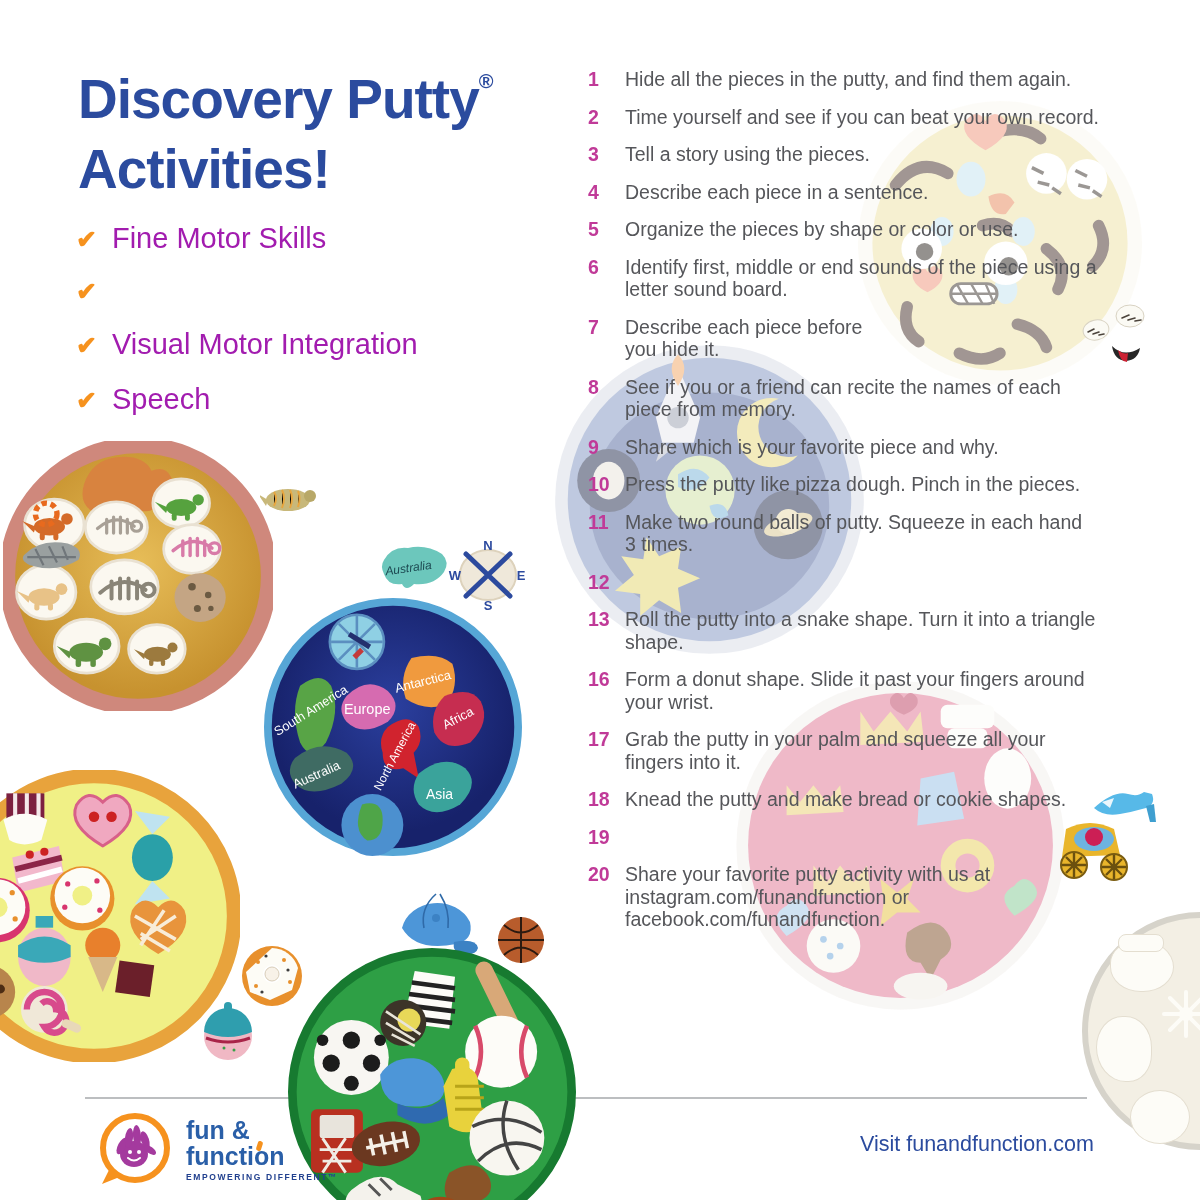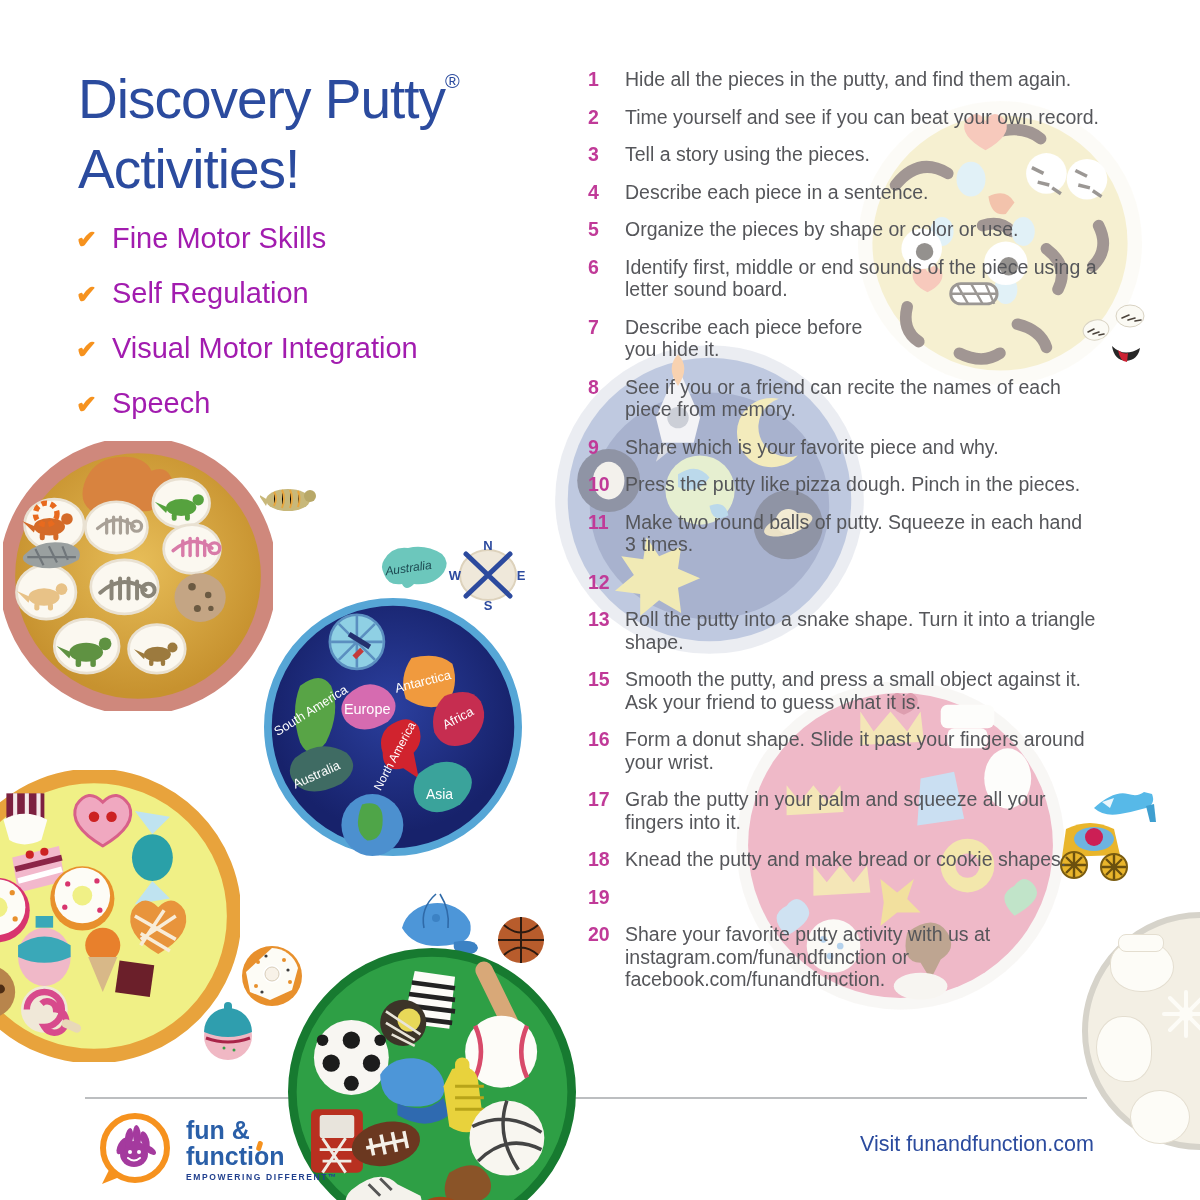--- a/index.html
+++ b/index.html
@@ -1,20 +1,20 @@
 <!DOCTYPE html>
 <html><head>
 <meta charset="utf-8">
 <style>
   html,body{margin:0;padding:0;background:#fff;}
   .page{position:relative;width:1200px;height:1200px;background:#ffffff;overflow:hidden;
         font-family:"Liberation Sans",sans-serif;}
   .abs{position:absolute;}
   
-  .title{left:78px;top:64px;z-index:3;color:#2b4b9e;font-size:55px;font-weight:400;
+  .title{left:78px;top:64px;z-index:3;color:#2b4b9e;font-size:55px;font-weight:700;
          line-height:1.28;letter-spacing:-1px;}
   .title sup{font-size:20px;vertical-align:30px;letter-spacing:0;}
   .benefits{left:76px;top:222px;z-index:3;display:flex;flex-direction:column;gap:22px;}
   .benefit{display:flex;align-items:baseline;gap:15px;}
   .benefit .chk{color:#f6921e;font-size:25px;font-weight:700;}
   .benefit .blabel{color:#a21caf;font-size:29px;white-space:pre-line;}
   .activities{left:588px;top:68px;width:552px;z-index:3;display:flex;flex-direction:column;gap:15px;}
   .activity{display:flex;align-items:flex-start;}
   .activity .num{flex:0 0 37px;color:#c03a98;font-weight:700;font-size:19.5px;line-height:22.5px;}
   .activity .txt{color:#55565a;font-size:19.5px;line-height:22.5px;white-space:pre-line;}
@@ -531,21 +531,20 @@
   </div>
 
   <div class="abs benefits" id="benefits">
   <div class="benefit">
     <span class="chk">✔</span>
     <span class="blabel">Fine Motor Skills</span>
   </div>
 
   <div class="benefit">
     <span class="chk">✔</span>
-    <span class="blabel">Self Regulation</span>
   </div>
 
   <div class="benefit">
     <span class="chk">✔</span>
     <span class="blabel">Visual Motor  Integration</span>
   </div>
 
   <div class="benefit">
     <span class="chk">✔</span>
     <span class="blabel">Speech</span>
@@ -616,25 +615,20 @@
     <span class="num">12</span>
   </div>
 
   <div class="activity">
     <span class="num">13</span>
     <span class="txt">Roll the putty into a snake shape. Turn it into a triangle
 shape.</span>
   </div>
 
 
-  <div class="activity">
-    <span class="num">15</span>
-    <span class="txt">Smooth the putty, and press a small object against it.
-Ask your friend to guess what it is.</span>
-  </div>
 
   <div class="activity">
     <span class="num">16</span>
     <span class="txt">Form a donut shape. Slide it past your fingers around
 your wrist.</span>
   </div>
 
   <div class="activity">
     <span class="num">17</span>
     <span class="txt">Grab the putty in your palm and squeeze all your

